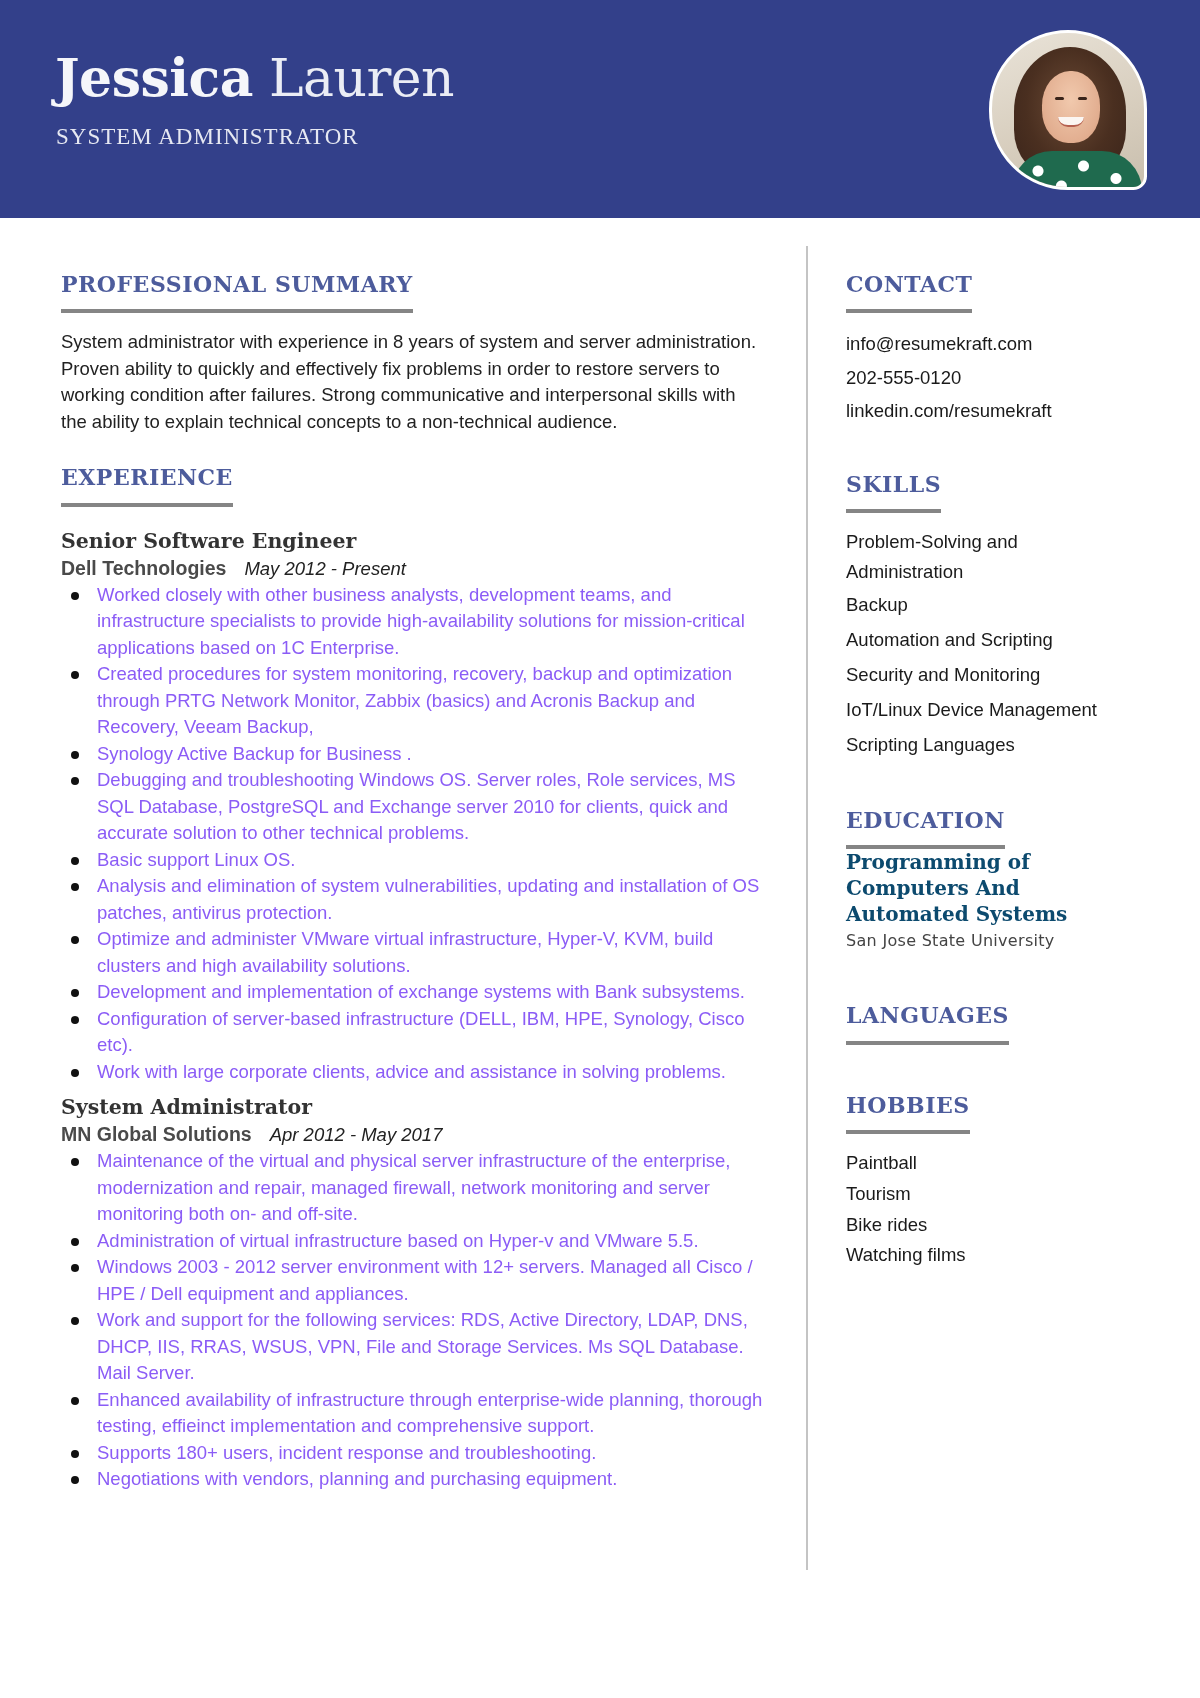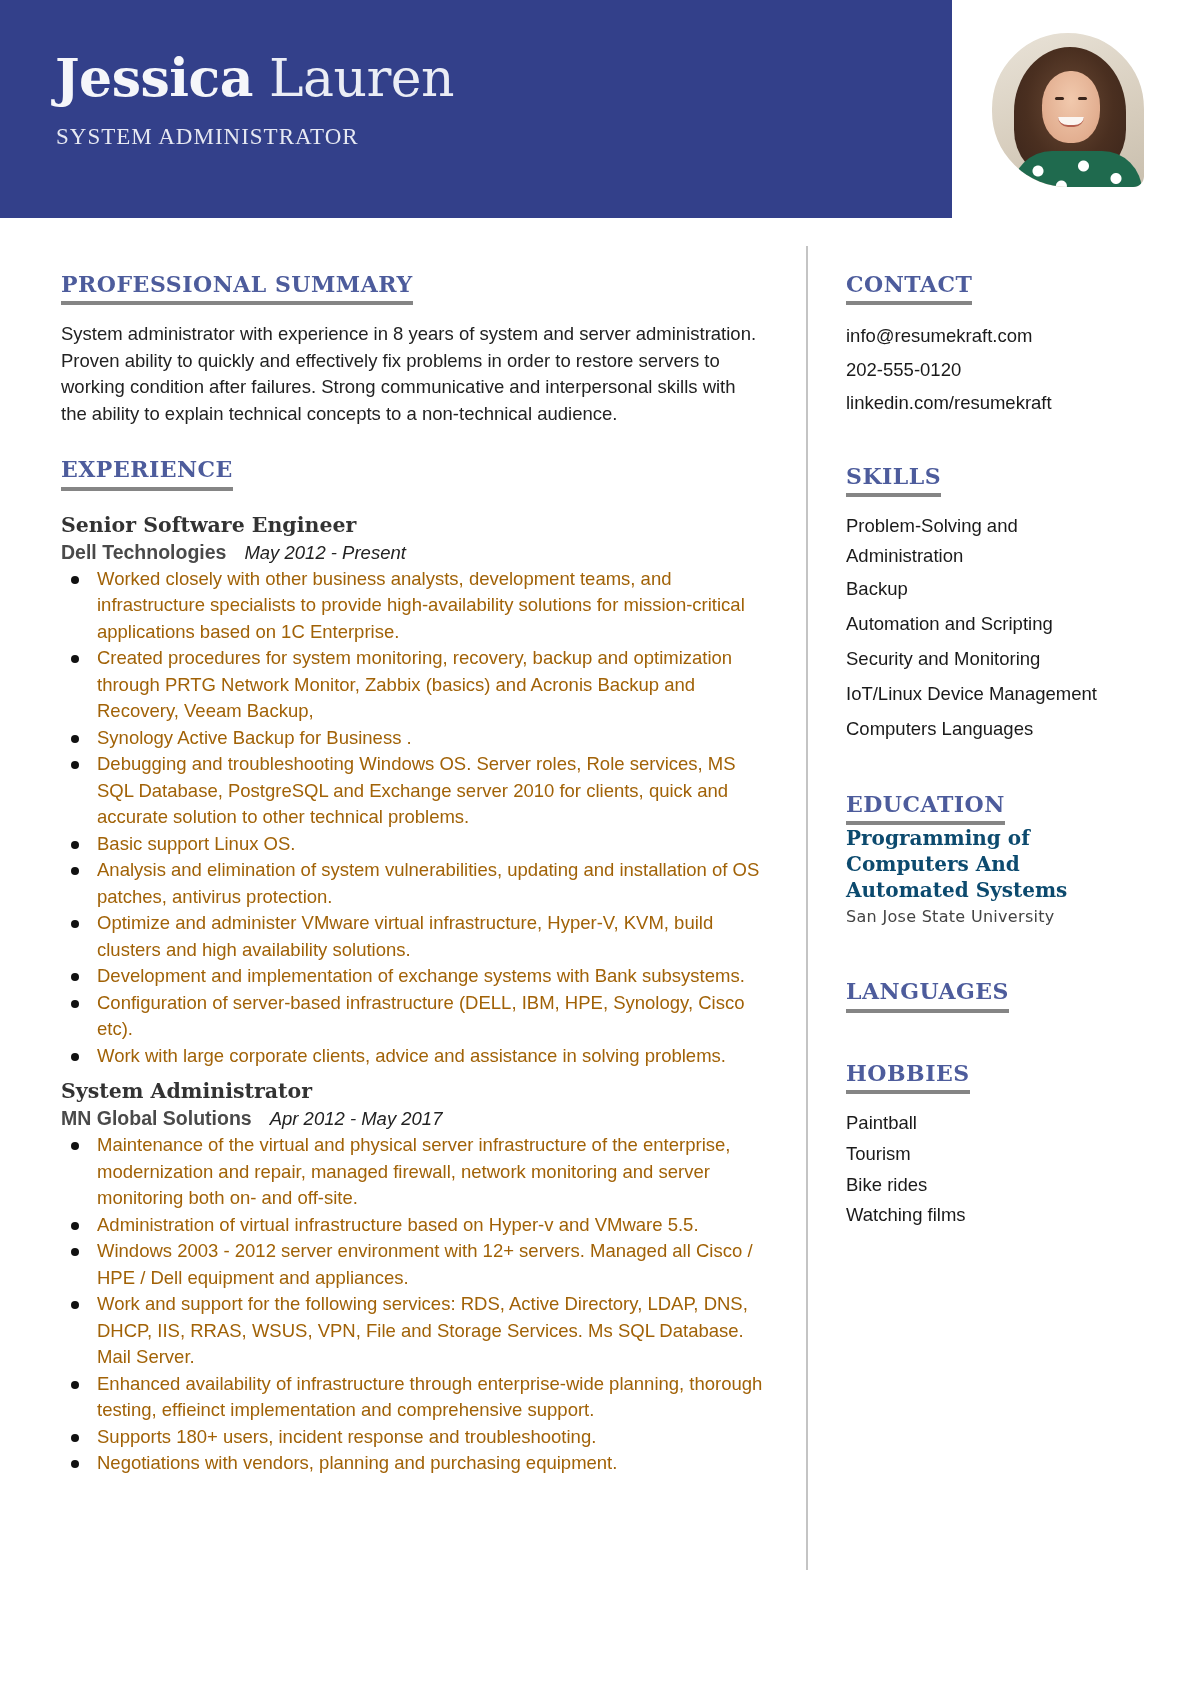--- a/index.html
+++ b/index.html
@@ -1,20 +1,20 @@
 <!DOCTYPE html>
 <html><head>
 <meta charset="utf-8">
 <style>
   * { box-sizing: border-box; margin: 0; padding: 0; }
   html, body { width: 1200px; height: 1698px; background: #ffffff; }
   body { position: relative; font-family: "DejaVu Sans", sans-serif; color: #1e1e1e; overflow: hidden; }
 
   .header {
-    position: absolute; left: 0; top: 0; width: 952px; height: 218px;
+    position: absolute; left: 0; top: 0; width: 1200px; height: 218px;
     background: #33408a;
     padding-left: 48px;
   }
   .header .name {
     position: absolute; left: 55px; top: 52px;
     font-family: "DejaVu Serif", serif; font-size: 52px; font-weight: normal;
     color: #ebedf5; letter-spacing: -0.5px; line-height: 1;
   }
   .header .name .first { font-weight: bold; color: #f5f6fa; }
   .header .title {
@@ -53,42 +53,42 @@
       radial-gradient(circle at 20% 40%, #ffffff 0 5px, transparent 6px),
       radial-gradient(circle at 55% 30%, #ffffff 0 5px, transparent 6px),
       radial-gradient(circle at 80% 55%, #ffffff 0 5px, transparent 6px),
       radial-gradient(circle at 38% 70%, #ffffff 0 5px, transparent 6px),
       #1f6a4e;
   }
 
   .section-heading {
     font-family: "DejaVu Serif", serif; font-weight: bold; font-size: 22px;
     color: #4d5c9c; letter-spacing: 0.5px; display: inline-block;
-    padding-bottom: 4px; border-bottom: 4px solid #858585; line-height: 1.15;
+    padding-bottom: 12px; border-bottom: 4px solid #858585; line-height: 1.15;
   }
 
   .main { position: absolute; left: 61px; top: 272px; width: 720px; }
   .main .summary {
     margin-top: 16px; font-family: "Liberation Sans", sans-serif;
     font-size: 18.5px; line-height: 26.5px; color: #222; width: 700px;
   }
   .main .exp-heading { margin-top: 30px; }
   .job { margin-top: 20px; }
   .job + .job { margin-top: 8px; }
   .job-title {
     font-family: "DejaVu Serif", serif; font-weight: bold; font-size: 20.5px;
     color: #333; line-height: 28px;
   }
   .job-meta { font-family: "Liberation Sans", sans-serif; font-size: 19.5px; line-height: 26px; }
   .job-meta .company { color: #4a4a4a; font-weight: bold; }
   .job-meta .dates { color: #222; font-style: italic; margin-left: 18px; font-size: 18.5px; }
   .bullets { list-style: none; margin-top: 0; }
   .bullets li {
     position: relative; padding-left: 36px;
-    font-family: "Liberation Sans", sans-serif; font-size: 18.5px; line-height: 26.5px; color: #a16207;
+    font-family: "Liberation Sans", sans-serif; font-size: 18.5px; line-height: 26.5px; color: #8b5cf6;
     width: 712px;
   }
   .bullets li::before {
     content: ""; position: absolute; left: 10px; top: 10px;
     width: 8px; height: 8px; border-radius: 50%; background: #111;
   }
 
   .divider {
     position: absolute; left: 806px; top: 246px; width: 2px; height: 1324px; background: #c4c4c4;
   }
@@ -190,21 +190,21 @@
   </div>
 
   <div class="block">
     <div class="section-heading skills-heading">SKILLS</div>
     <ul class="list skills-list">
       <li class="wrap" style="width:200px;">Problem-Solving and Administration</li>
       <li>Backup</li>
       <li>Automation and Scripting</li>
       <li>Security and Monitoring</li>
       <li>IoT/Linux Device Management</li>
-      <li>Computers Languages</li>
+      <li>Scripting Languages</li>
     </ul>
   </div>
 
   <div class="block">
     <div class="section-heading edu-heading">EDUCATION</div>
     <div class="edu-degree">Programming of Computers And Automated Systems</div>
     <div class="edu-school">San Jose State University</div>
   </div>
 
   <div class="block">

